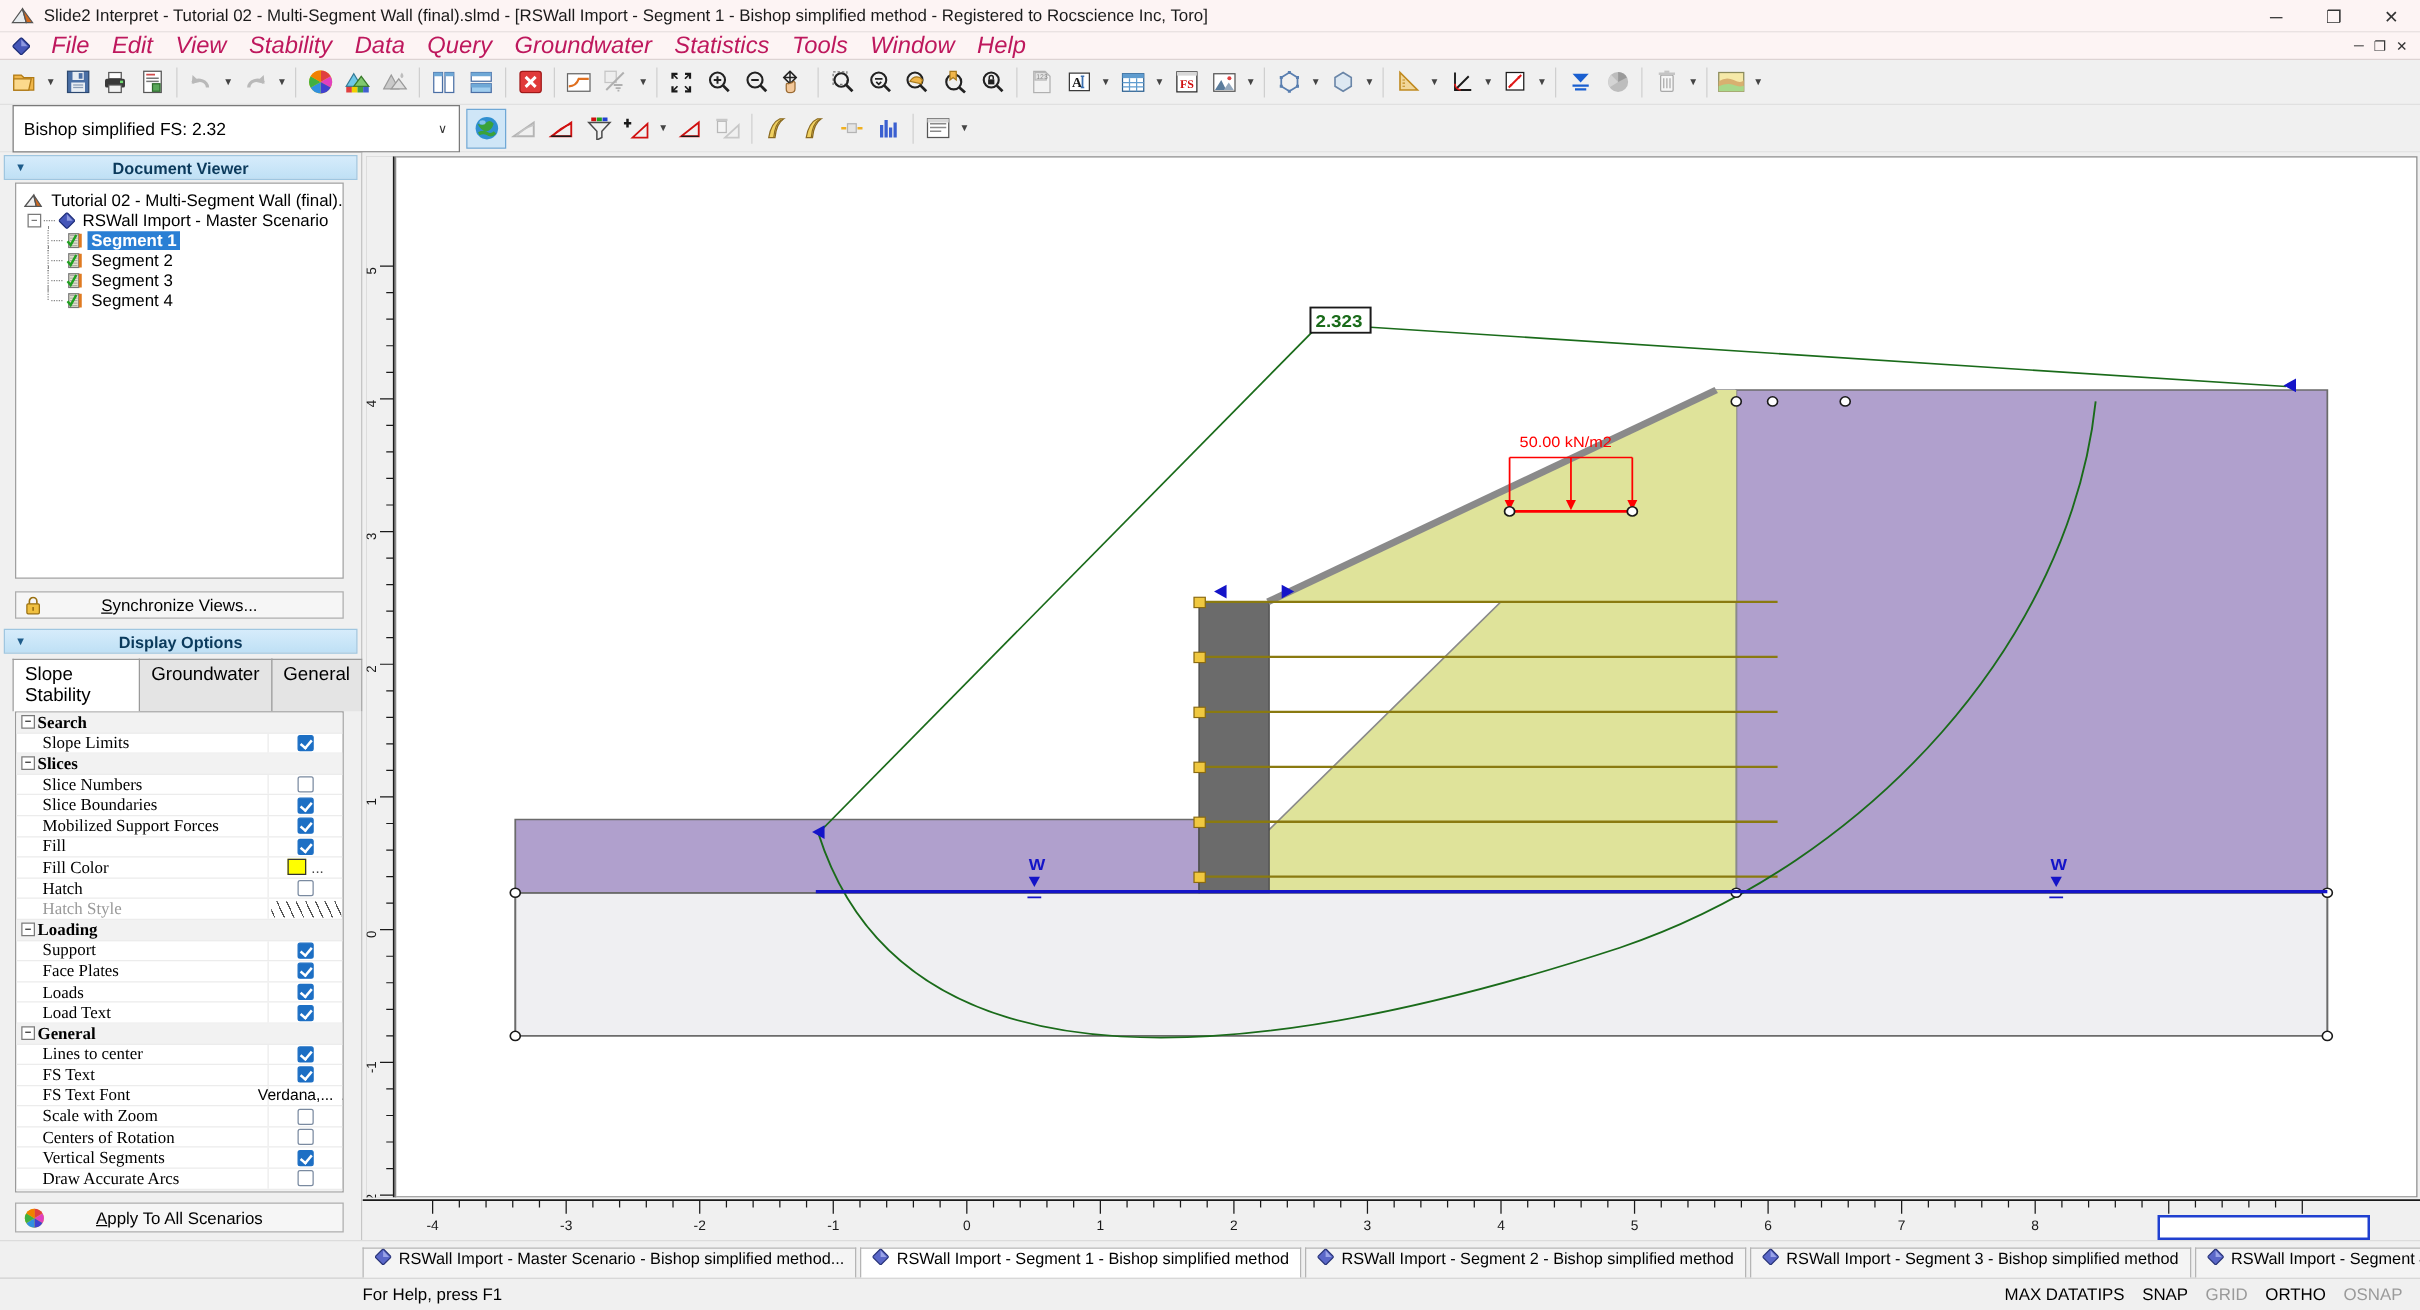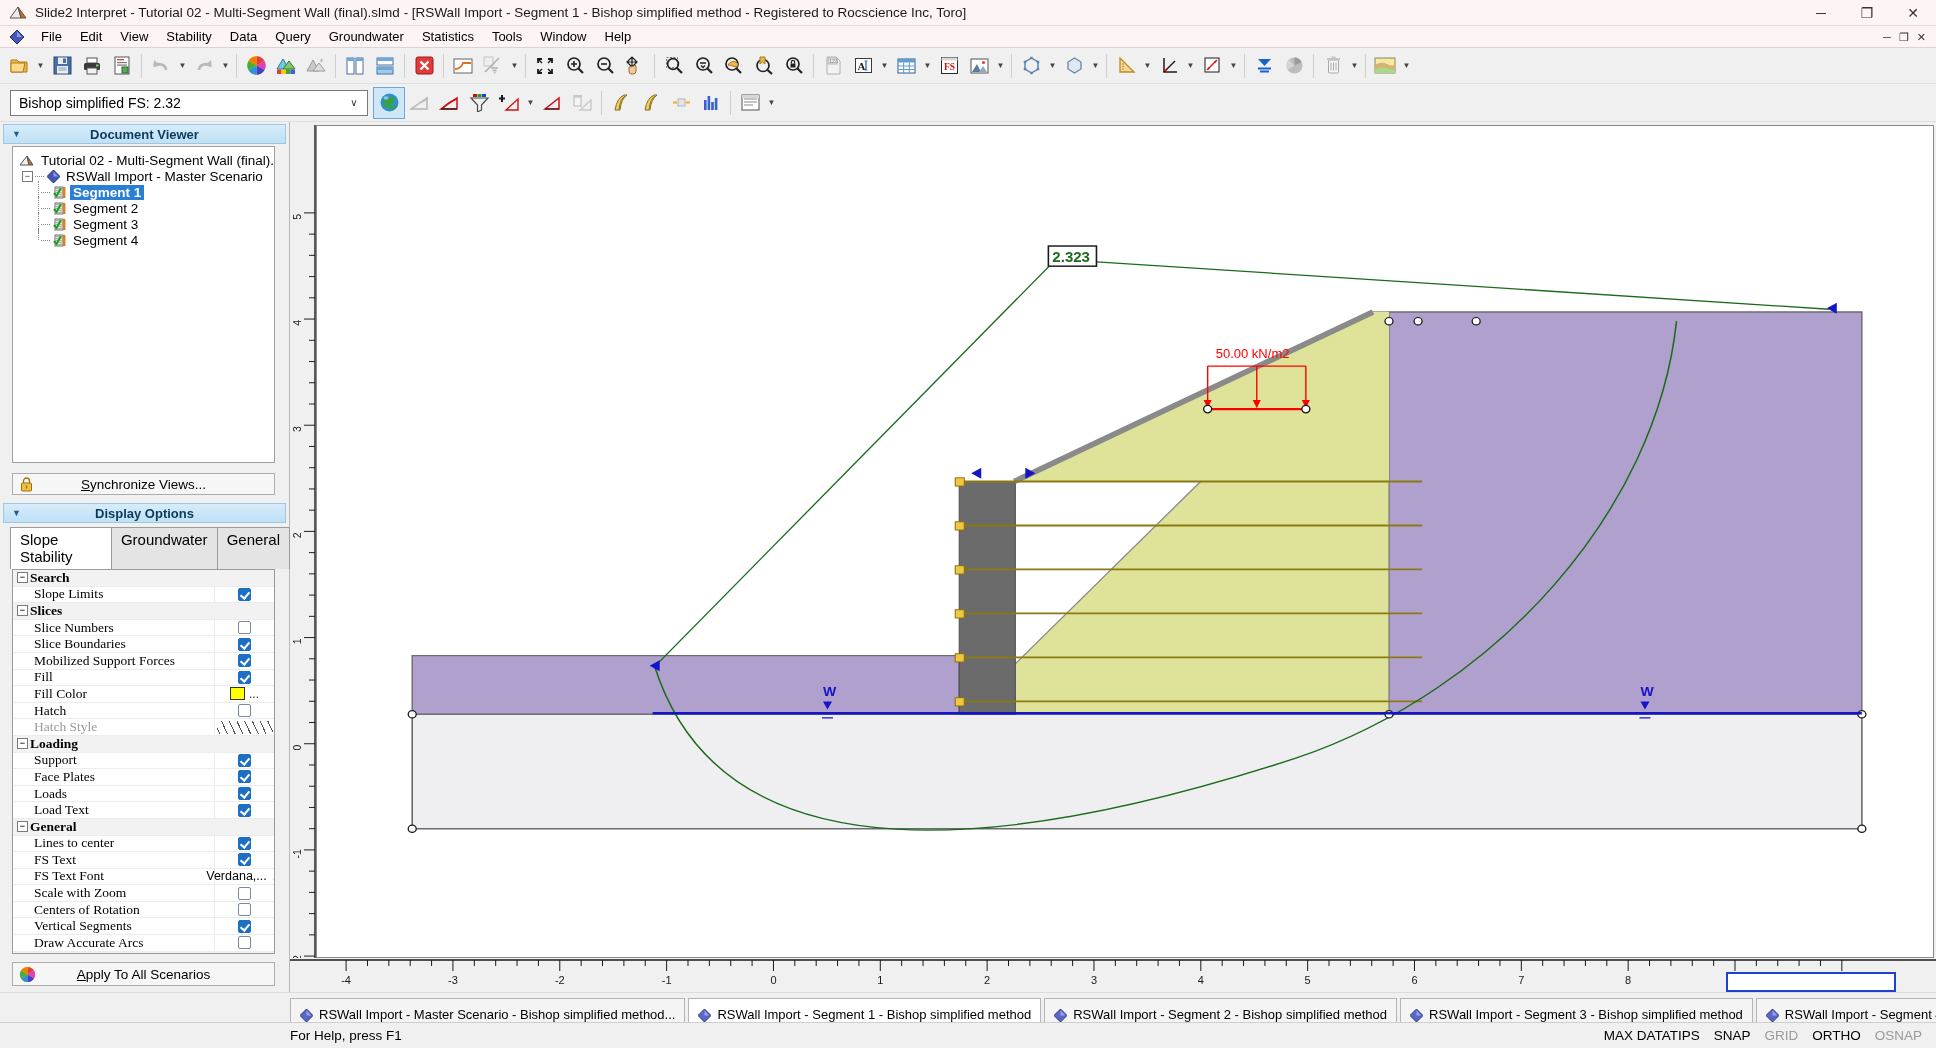--- a/index.html
+++ b/index.html
@@ -15,36 +15,36 @@
               border-bottom:1px solid #e4dcdc; position:relative; }
   #titlebar .tb-icon { width:22px; height:18px; margin:0 5px 0 8px; position:relative; }
   #titlebar .tb-text { font-size:13.5px; color:#1a1a1a; white-space:nowrap; }
   #win-btns { position:absolute; right:0; top:0; height:26px; display:flex; }
   #win-btns div { width:46px; height:26px; display:flex; align-items:center; justify-content:center;
                   font-size:14px; color:#333; }
   
   #menubar { height:22px; background:#fdf4f4; display:flex; align-items:center;
              border-bottom:1px solid #ddd3d3; position:relative; }
   #menubar .mdiamond { width:14px; height:14px; margin:0 8px 0 10px; }
-  #menubar .mi { padding:2px 9px; font-size:13px; color:#000000; cursor:default; }
+  #menubar .mi { padding:2px 9px; font-size:19px; color:#be185d; cursor:default;font-style:italic; }
   #mdi-btns { position:absolute; right:4px; top:0; height:22px; display:flex; align-items:center;
               gap:8px; padding-right:6px; font-size:11px; color:#333; }
   
   .toolbar { background:#f0f0f0; display:flex; align-items:center; height:36px;
              border-bottom:1px solid #e0e0e0; padding-left:4px; }
   .tb-btn { width:30px; height:30px; display:flex; align-items:center; justify-content:center;
             position:relative; }
   .tb-btn.active { background:#cfe6f7; outline:1px solid #6fa8d6; }
   .tb-arrow { width:13px; height:30px; display:flex; align-items:center; justify-content:center;
               font-size:8px; color:#444; }
   .tb-sep { width:1px; height:24px; background:#cfcfcf; margin:0 4px; }
   svg { display:block; }
   
   #fsrow { height:38px; }
-  #fscombo { width:358px; height:26px; background:#fff; border:1px solid #7a7a7a;
+  #fscombo { width:358px; height:38px; background:#fff; border:1px solid #7a7a7a;
              display:flex; align-items:center; padding:0 4px 0 8px; margin-left:6px;
              font-size:14px; position:relative; }
   #fscombo .cb-text { flex:1; white-space:nowrap; }
   #fscombo .cb-arrow { width:18px; text-align:center; font-size:10px; color:#333; }
   
   #body { display:flex; height:calc(1048px - 26px - 22px - 36px - 38px - 30px - 26px); }
   #sidebar { width:290px; background:#f0f0f0; border-right:1px solid #b8b8b8;
              display:flex; flex-direction:column; }
   
   .panel-head { background:linear-gradient(#d6ecfb,#bfe0f5); border:1px solid #9fc6e0;
@@ -97,21 +97,21 @@
   #applybtn .ico { position:absolute; left:6px; top:3px; }
   u { text-decoration:underline; }
   
   #canvaswrap { flex:1; display:flex; flex-direction:column; background:#f0f0f0; position:relative; }
   #canvas { flex:1; background:#fff; border:1px solid #8a8a8a; margin:3px 2px 0 3px; position:relative;
             overflow:hidden; }
   
   #tabbar { height:30px; background:#f0f0f0; display:flex; align-items:flex-end;
             padding-left:290px; border-top:1px solid #dcdcdc; }
   .btab { height:24px; background:#f4f4f4; border:1px solid #b5b5b5; border-bottom:none;
-          display:flex; align-items:flex-end; padding:0 9px; margin-right:3px; font-size:13px;
+          display:flex; align-items:flex-start; padding:0 9px; margin-right:3px; font-size:13px;
           white-space:nowrap; }
   .btab.sel { background:#fff; }
   .btab .bdi { margin-right:6px; }
   #statusbar { height:26px; background:#f0f0f0; display:flex; align-items:center;
                border-top:1px solid #cfcfcf; font-size:13.5px; }
   #statusbar .sleft { padding-left:290px; }
   #statusbar .sright { margin-left:auto; display:flex; gap:14px; padding-right:14px;
                        font-weight:normal; }
   .dim { color:#9a9a9a; }
 </style>

